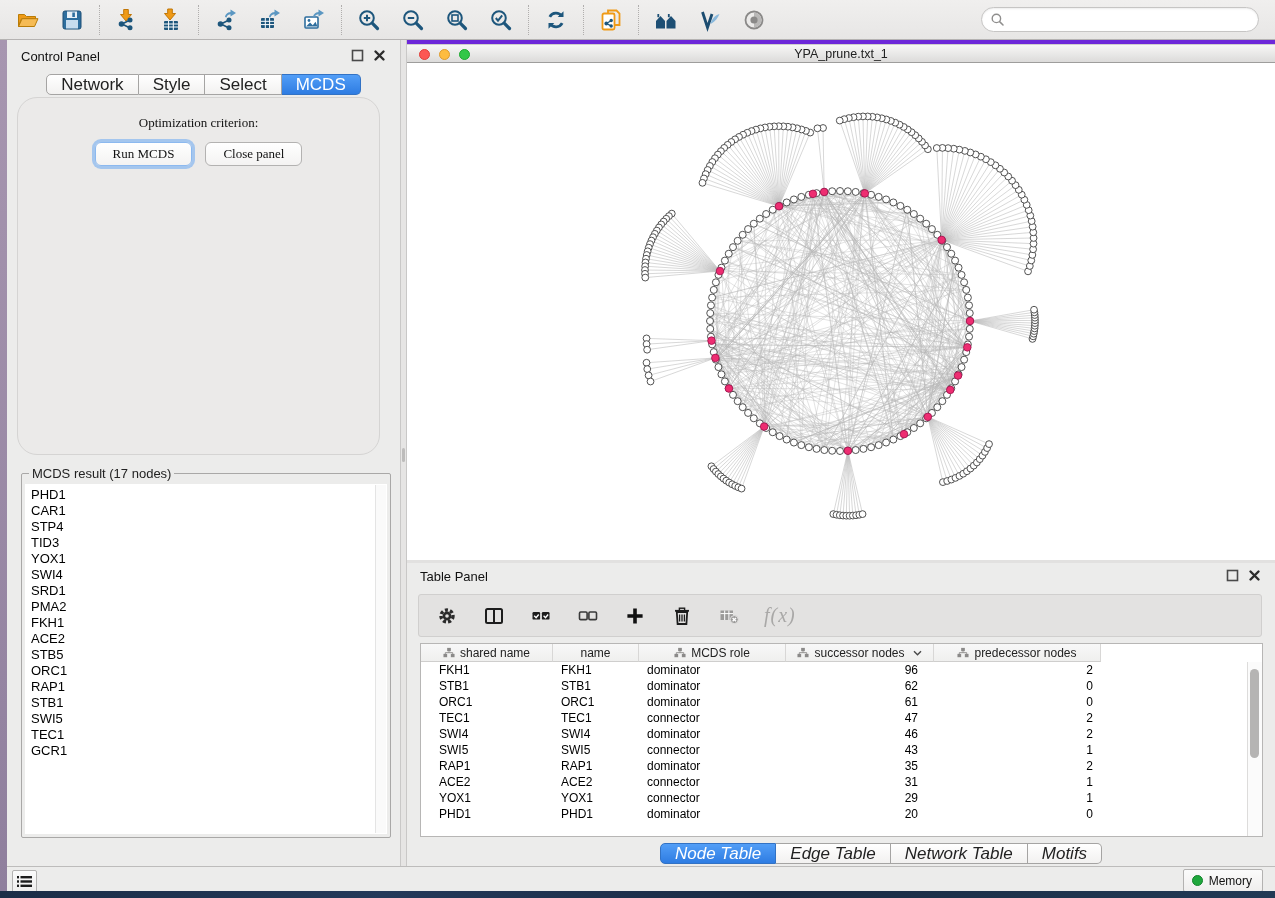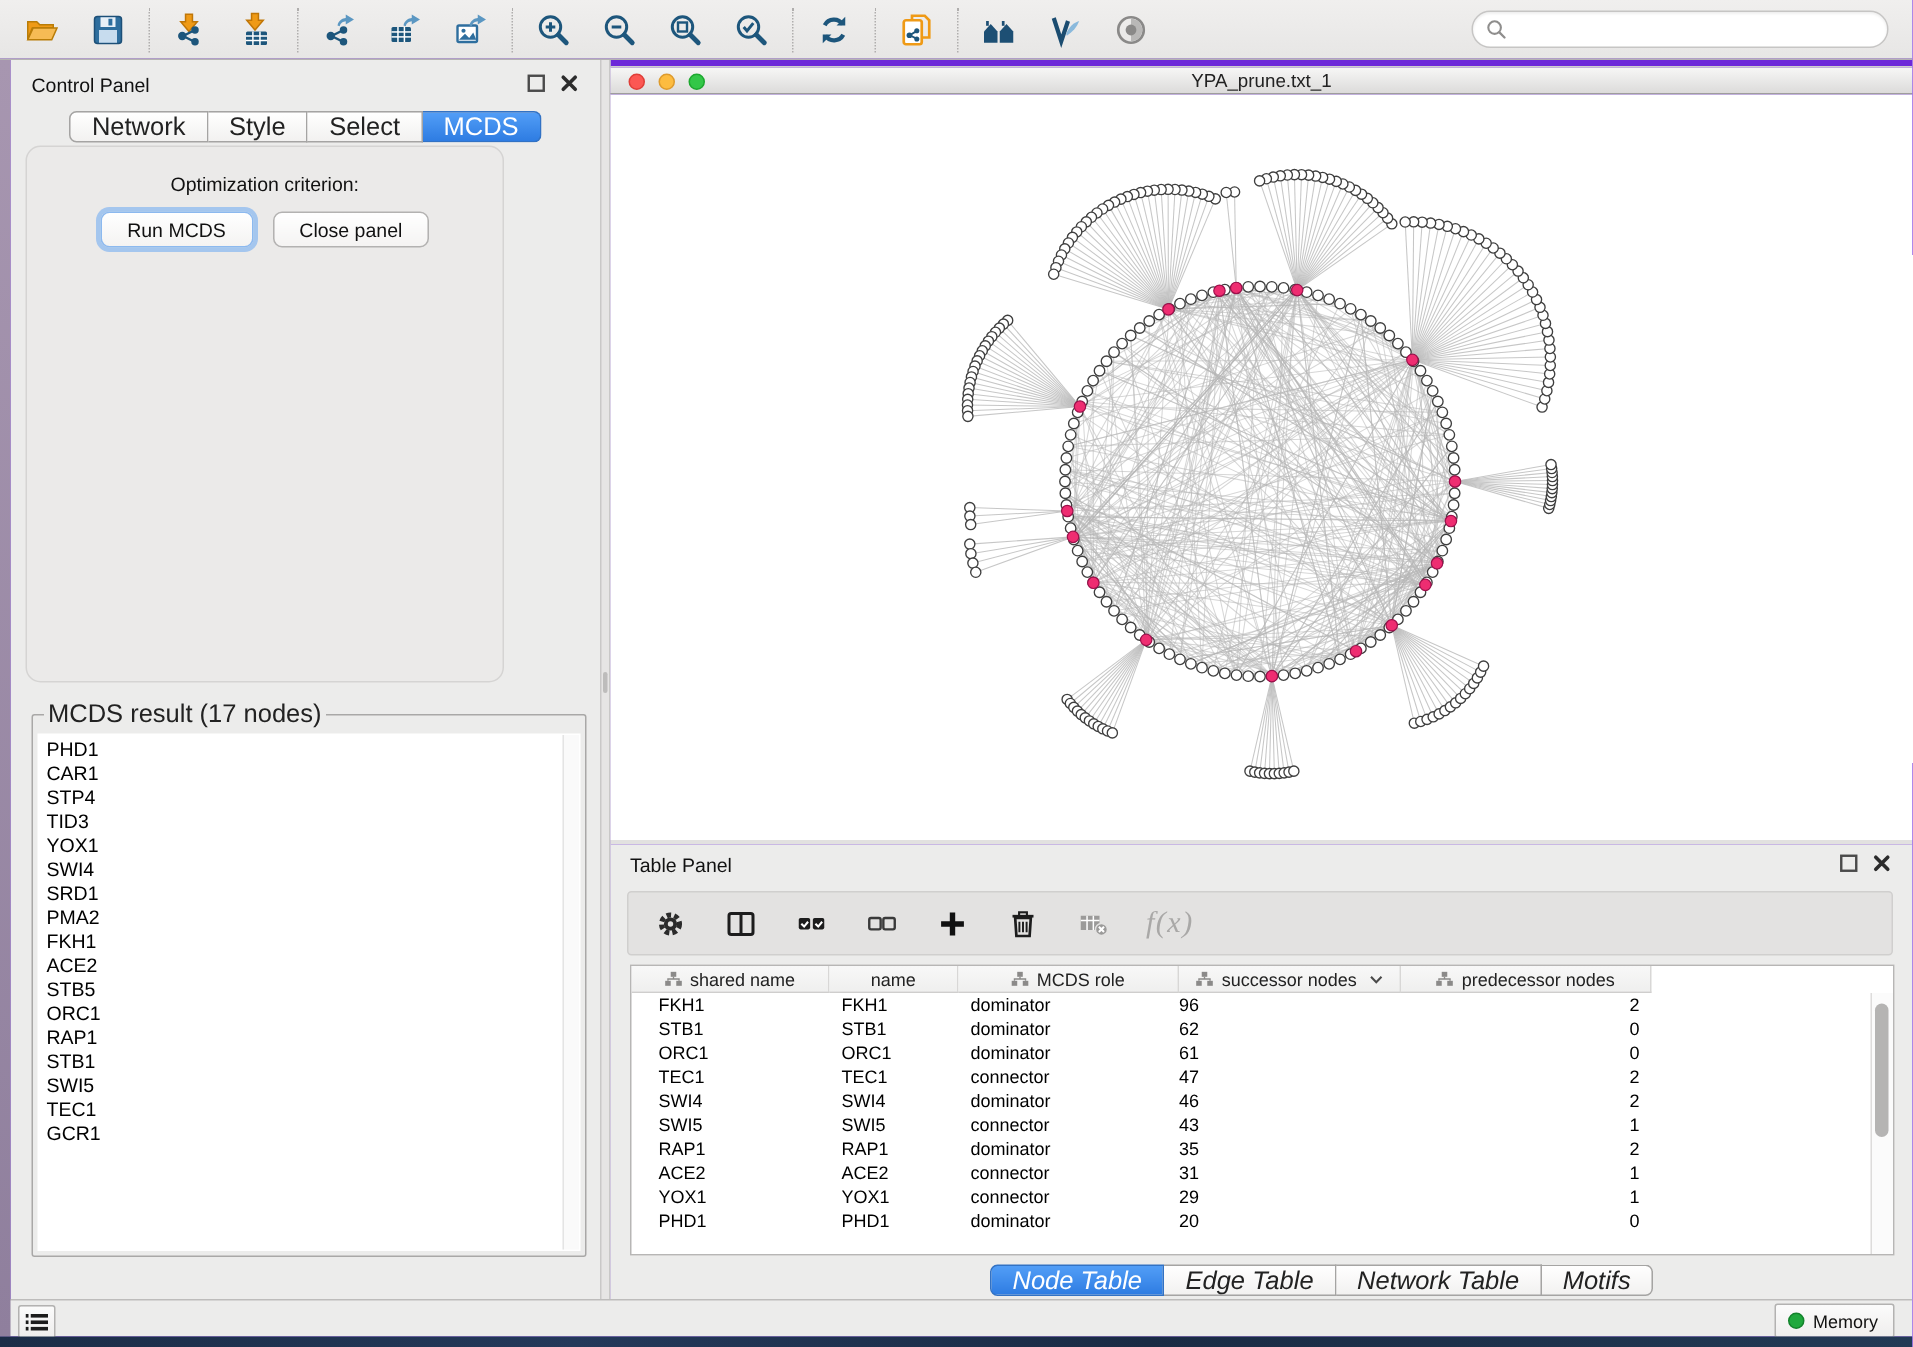--- a/index.html
+++ b/index.html
@@ -24,33 +24,33 @@
   .control-panel { position:absolute; left:7px; top:40px; width:393px; height:826px; background:#ececeb; }
   .panel-header { position:relative; height:30px; }
   .panel-title { position:absolute; left:14px; top:9px; font-size:13px; color:#111; }
   .win-ic { position:absolute; top:9px; width:13px; height:13px; cursor:default; }
   .win-ic svg { width:13px; height:13px; display:block; }
   .ctabs { position:absolute; left:0; top:34px; width:100%; display:flex; justify-content:center; }
   .ctab, .btab { height:21px; line-height:20px; padding:0 14px; font-size:17px; background:linear-gradient(#ffffff,#f2f1f0); border:1px solid #a5a4a3; border-left:none; color:#222; cursor:default; }
   .ctab:first-child, .btab:first-child { border-left:1px solid #a5a4a3; border-radius:5px 0 0 5px; }
   .ctab:last-child, .btab:last-child { border-radius:0 5px 5px 0; }
   .ctab.active, .btab.active { background:linear-gradient(var(--accent),var(--accent-dark)); color:#fff; border-color:#3272c4; }
-  .subpanel { position:absolute; left:10px; top:57px; width:319px; height:358px; background:#eceBea; background:#ebeae9; border:1px solid #d5d4d3; border-radius:10px; text-align:center; }
+  .subpanel { position:absolute; left:10px; top:57px; width:363px; height:358px; background:#eceBea; background:#ebeae9; border:1px solid #d5d4d3; border-radius:20px; text-align:center;font-family:Liberation Serif, serif; }
   .opt-label { margin-top:17px; font-size:13px; color:#111; }
   .mcds-select { position:relative; width:312px; height:24px; margin:11px auto 0; background:#fff; border:1px solid #b7b6b5; border-radius:5px; text-align:left; cursor:default; }
   .mcds-select .sel-text { display:block; line-height:22px; padding-left:10px; font-size:13px; color:#111; white-space:nowrap; overflow:hidden; }
   .sel-stepper { position:absolute; right:1px; top:1px; width:19px; height:20px; border-radius:4px; background:linear-gradient(var(--accent),var(--accent-dark)); display:flex; flex-direction:column; align-items:center; justify-content:center; gap:2px; }
   .sel-stepper i { display:block; width:0; height:0; border-left:4px solid transparent; border-right:4px solid transparent; }
   .sel-stepper .up { border-bottom:4px solid #fff; }
   .sel-stepper .dn { border-top:4px solid #fff; }
   .btn-row { margin-top:11px; display:flex; justify-content:center; gap:13px; }
   .btn { height:24px; padding:0 17px; font-size:13px; font-family:inherit; background:linear-gradient(#ffffff,#f4f3f2); border:1px solid #b3b2b1; border-radius:6px; color:#111; cursor:default; }
   .btn.focused { border-color:#8cb9ef; box-shadow:0 0 0 3px rgba(106,168,243,.55); }
   .mcds-result { position:absolute; left:14px; top:426px; width:370px; height:372px; border:1px solid #a9a8a7; border-radius:2px; padding:3px; background:#ececeb; }
-  .mcds-result legend { font-size:17px; color:#222; padding:0 3px; margin-left:4px; }
+  .mcds-result legend { font-size:13px; color:#222; padding:0 3px; margin-left:4px; }
   .result-list { position:relative; width:100%; height:100%; background:#fff; overflow:hidden; padding:3px 14px 0 6px; }
   .list-item { font-size:13px; line-height:16px; color:#000; }
   .result-scroll { position:absolute; right:1px; top:1px; bottom:1px; width:11px; background:#fafafa; border-left:1px solid #e4e4e4; }
 
   
   .v-splitter { position:absolute; left:400px; top:40px; width:7px; height:826px; background:#e6e5e4; border-left:1px solid #c9c8c7; border-right:1px solid #c9c8c7; }
   .v-splitter .grip { position:absolute; left:1px; top:408px; width:3px; height:14px; background:#bdbcbb; border-radius:2px; }
   .h-splitter { position:absolute; left:407px; top:560px; width:868px; height:3px; background:#e2e1e0; }
 
   
@@ -78,21 +78,21 @@
   .thead, .tr { display:grid; grid-template-columns:132px 86px 147px 148px 167px 1fr; }
   .thead { height:18px; }
   .th { background:linear-gradient(#f8f8f8,#efefee); border-right:1px solid #d8d7d6; border-bottom:1px solid #cfcecd; display:flex; align-items:center; justify-content:center; gap:5px; font-size:12px; color:#222; overflow:hidden; white-space:nowrap; }
   .th.filler { background:transparent; border-right:none; border-bottom:none; }
   .th svg.tree { width:12px; height:11px; flex:none; }
   .th svg.chev { width:9px; height:6px; flex:none; margin-left:3px; }
   .tbody { position:absolute; left:0; top:18px; right:0; bottom:0; }
   .tr { height:16px; }
   .td { font-size:12px; line-height:16px; color:#000; white-space:nowrap; overflow:hidden; }
   .td.c0 { padding-left:18px; } .td.c1 { padding-left:8px; } .td.c2 { padding-left:8px; }
-  .td.c3 { text-align:left; padding-right:16px; } .td.c4 { text-align:right; padding-right:8px; }
+  .td.c3 { text-align:right; padding-right:16px; } .td.c4 { text-align:right; padding-right:8px; }
   .tscroll { position:absolute; right:0; top:18px; bottom:0; width:15px; background:#fbfbfb; border-left:1px solid #dddcdb; }
   .tscroll .thumb { position:absolute; left:2px; top:7px; width:9px; height:89px; background:#b5b4b3; border-radius:5px; }
   .bottom-tabs { position:absolute; left:253px; top:280px; display:flex;font-style:italic; }
 
   
   .status-bar { position:absolute; left:0; top:866px; width:1275px; height:25px; background:#ececeb; border-top:1px solid #bdbcbb; }
   .list-btn { position:absolute; left:12px; top:3px; width:25px; height:23px; background:linear-gradient(#fbfbfb,#eeedec); border:1px solid #b3b2b1; border-radius:2px; display:flex; align-items:center; justify-content:center; }
   .list-btn svg { width:15px; height:13px; }
   .memory-btn { position:absolute; right:12px; top:2px; height:23px; padding:0 10px 0 8px; background:linear-gradient(#fbfbfb,#efeeed); border:1px solid #b3b2b1; border-radius:2px; display:flex; align-items:center; gap:6px; font-size:12px; font-family:inherit; color:#111; }
   .memory-btn .dot { width:11px; height:11px; border-radius:50%; background:var(--memory-ok); border:1px solid #13832c; }

